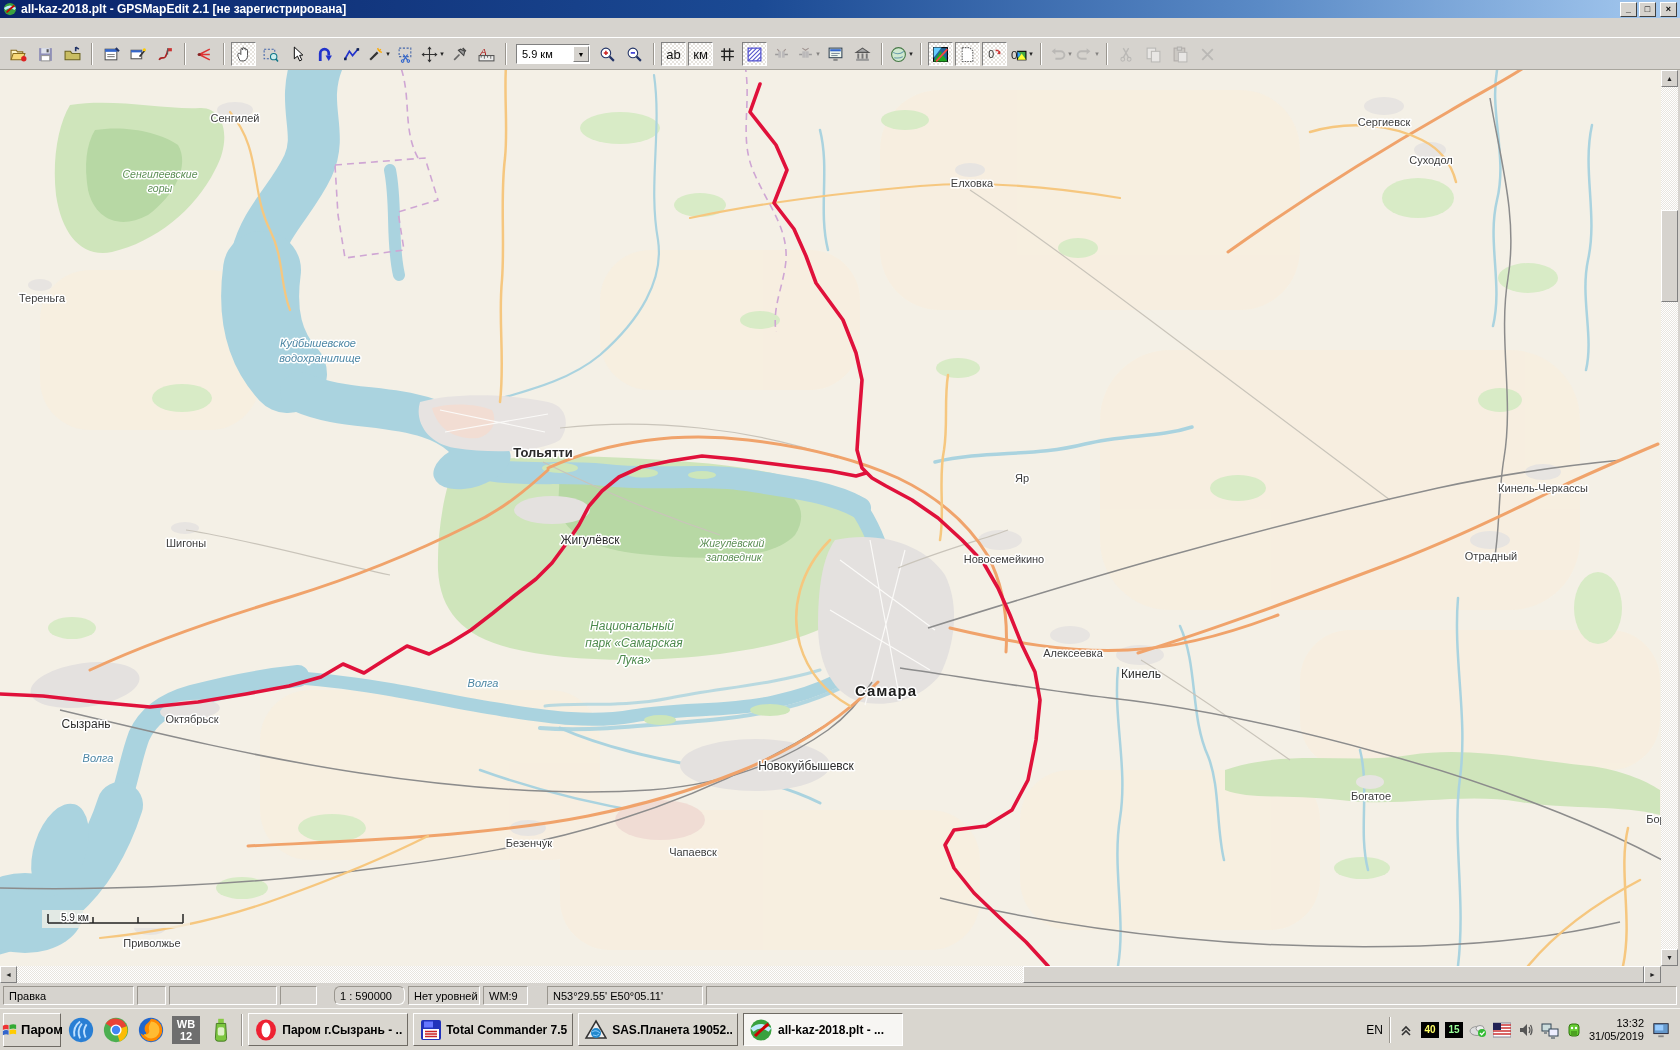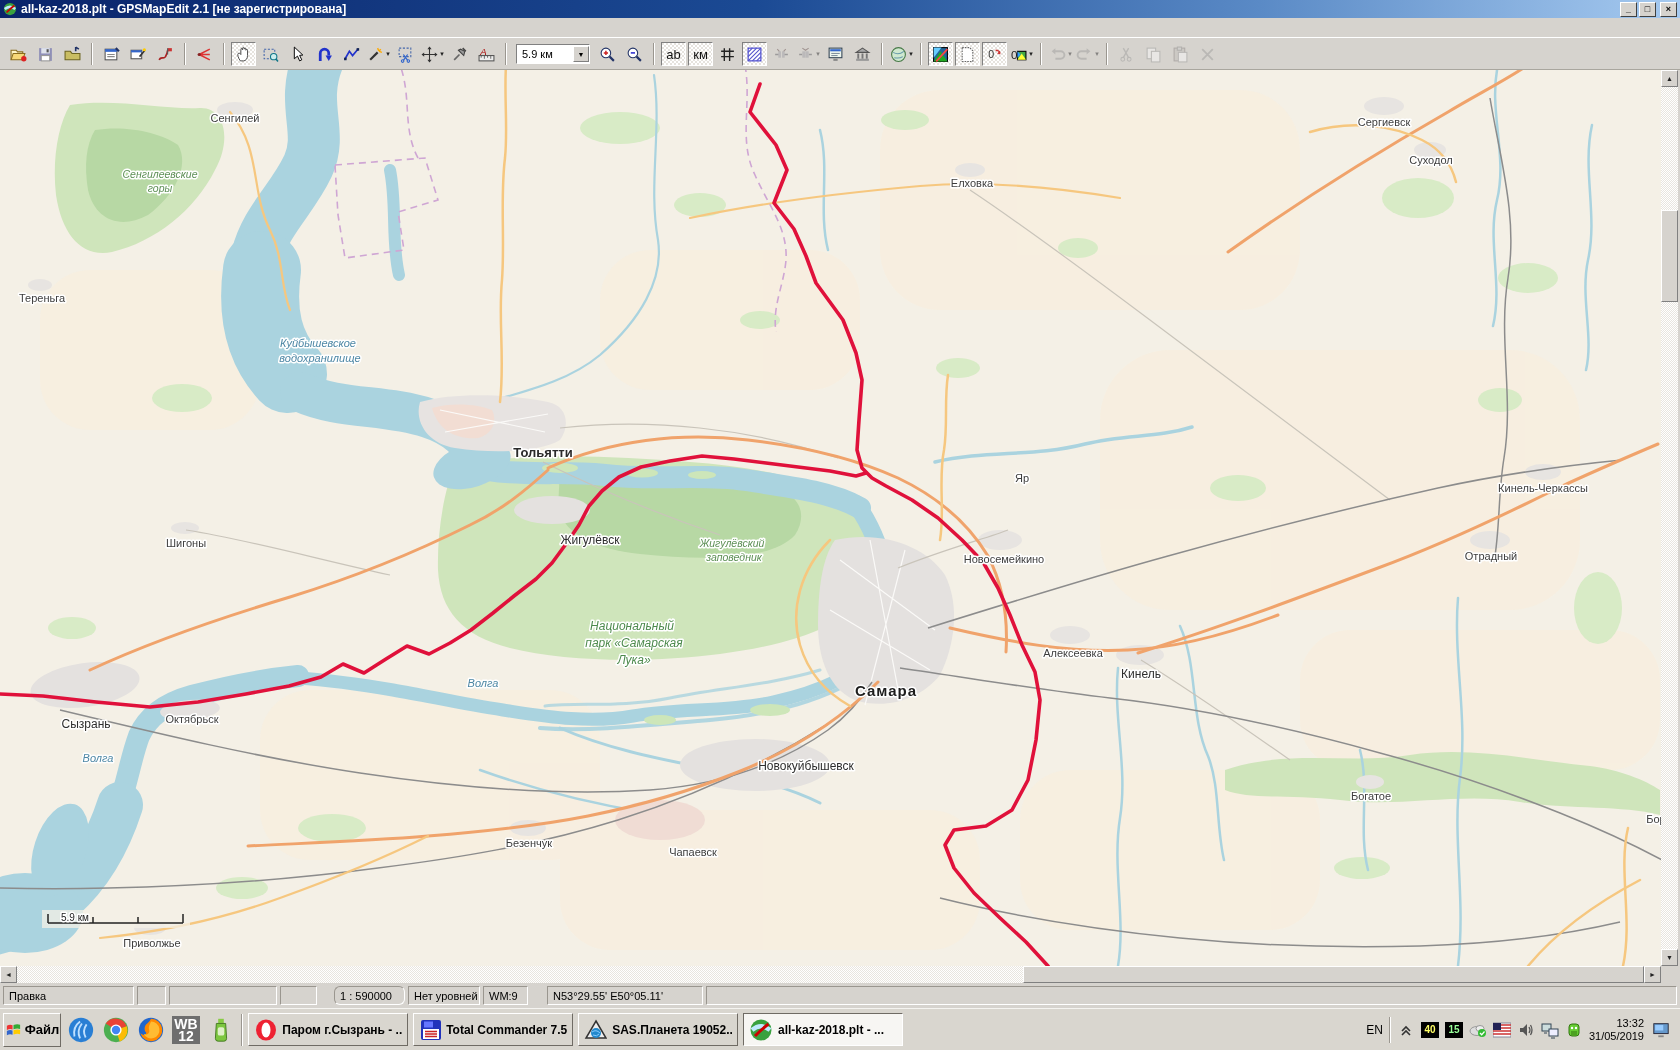--- a/index.html
+++ b/index.html
@@ -71,21 +71,21 @@
     display:flex;align-items:center;padding:0 5px;white-space:nowrap;overflow:hidden;}
   
   #taskbar{position:absolute;top:1008px;left:0;right:0;height:42px;background:#d9d6cf;
     border-top:1px solid #f5f4f1;display:flex;align-items:center;padding:0 3px;gap:5px;}
   #startbtn{width:58px;height:34px;background:#d9d6cf;border:1px solid;
     border-color:#fff #6f6b64 #6f6b64 #fff;display:flex;align-items:center;justify-content:center;
     gap:3px;font-weight:bold;font-size:13px;flex:none;}
   #startbtn svg{width:17px;height:17px;}
   .ql{width:30px;height:30px;display:flex;align-items:center;justify-content:center;flex:none;}
   .ql svg{width:28px;height:28px;}
-  .wb12{width:28px;height:28px;background:#6e6e6e;color:#fff;font-weight:bold;font-size:14px;
+  .wb12{width:28px;height:28px;background:#6e6e6e;color:#fff;font-weight:bold;font-size:11px;
     line-height:12px;text-align:center;padding-top:2px;}
   .tbdiv{width:2px;height:32px;border-left:1px solid #9a968f;border-right:1px solid #fff;flex:none;}
   .taskbtn{width:160px;height:33px;background:#d9d6cf;border:1px solid;
     border-color:#fff #6f6b64 #6f6b64 #fff;display:flex;align-items:center;padding:0 5px;gap:5px;
     font-size:12px;overflow:hidden;white-space:nowrap;flex:none;}
   .taskbtn svg{width:24px;height:24px;flex:none;}
   .taskbtn.active{background:#f7f6f3;border-color:#6f6b64 #fff #fff #6f6b64;font-weight:bold;}
   .taskbtn span{overflow:hidden;text-overflow:clip;font-weight:bold;}
   #tray{margin-left:auto;display:flex;align-items:center;height:36px;gap:6px;padding:0 5px;flex:none;}
   .traysep{width:2px;height:26px;border-left:1px solid #9a968f;border-right:1px solid #fff;}
@@ -624,21 +624,21 @@
   <div id="taskbar">
     <div id="startbtn">
       <span style="display:flex;">
           <svg viewBox="0 0 18 18">
             <path d="M2 5 Q5 3.5 8 4.5 V9 Q5 8 2 9.5 Z" fill="#e33"></path>
             <path d="M9 4.2 Q13 3 16 4 V8.5 Q13 7.5 9 8.7 Z" fill="#3a3"></path>
             <path d="M2 10.5 Q5 9 8 10 V14.5 Q5 13.5 2 15 Z" fill="#36c"></path>
             <path d="M9 9.7 Q13 8.5 16 9.5 V14 Q13 13 9 14.2 Z" fill="#fc0"></path>
           </svg>
         </span>
-      <span>Файл</span>
+      <span>Паром</span>
     </div>
     <span class="ql">
         <svg viewBox="0 0 30 30">
           <circle cx="15" cy="15" r="13" fill="#2a7fd4"></circle>
           <path d="M8 22 Q6 12 14 6 M14 24 Q10 16 16 8 M20 23 Q16 16 21 9" stroke="#bfe0ff" fill="none" stroke-width="2"></path>
         </svg>
       </span>
     <span class="ql">
         <svg viewBox="0 0 30 30">
           <circle cx="15" cy="15" r="13" fill="#4caf50"></circle>

